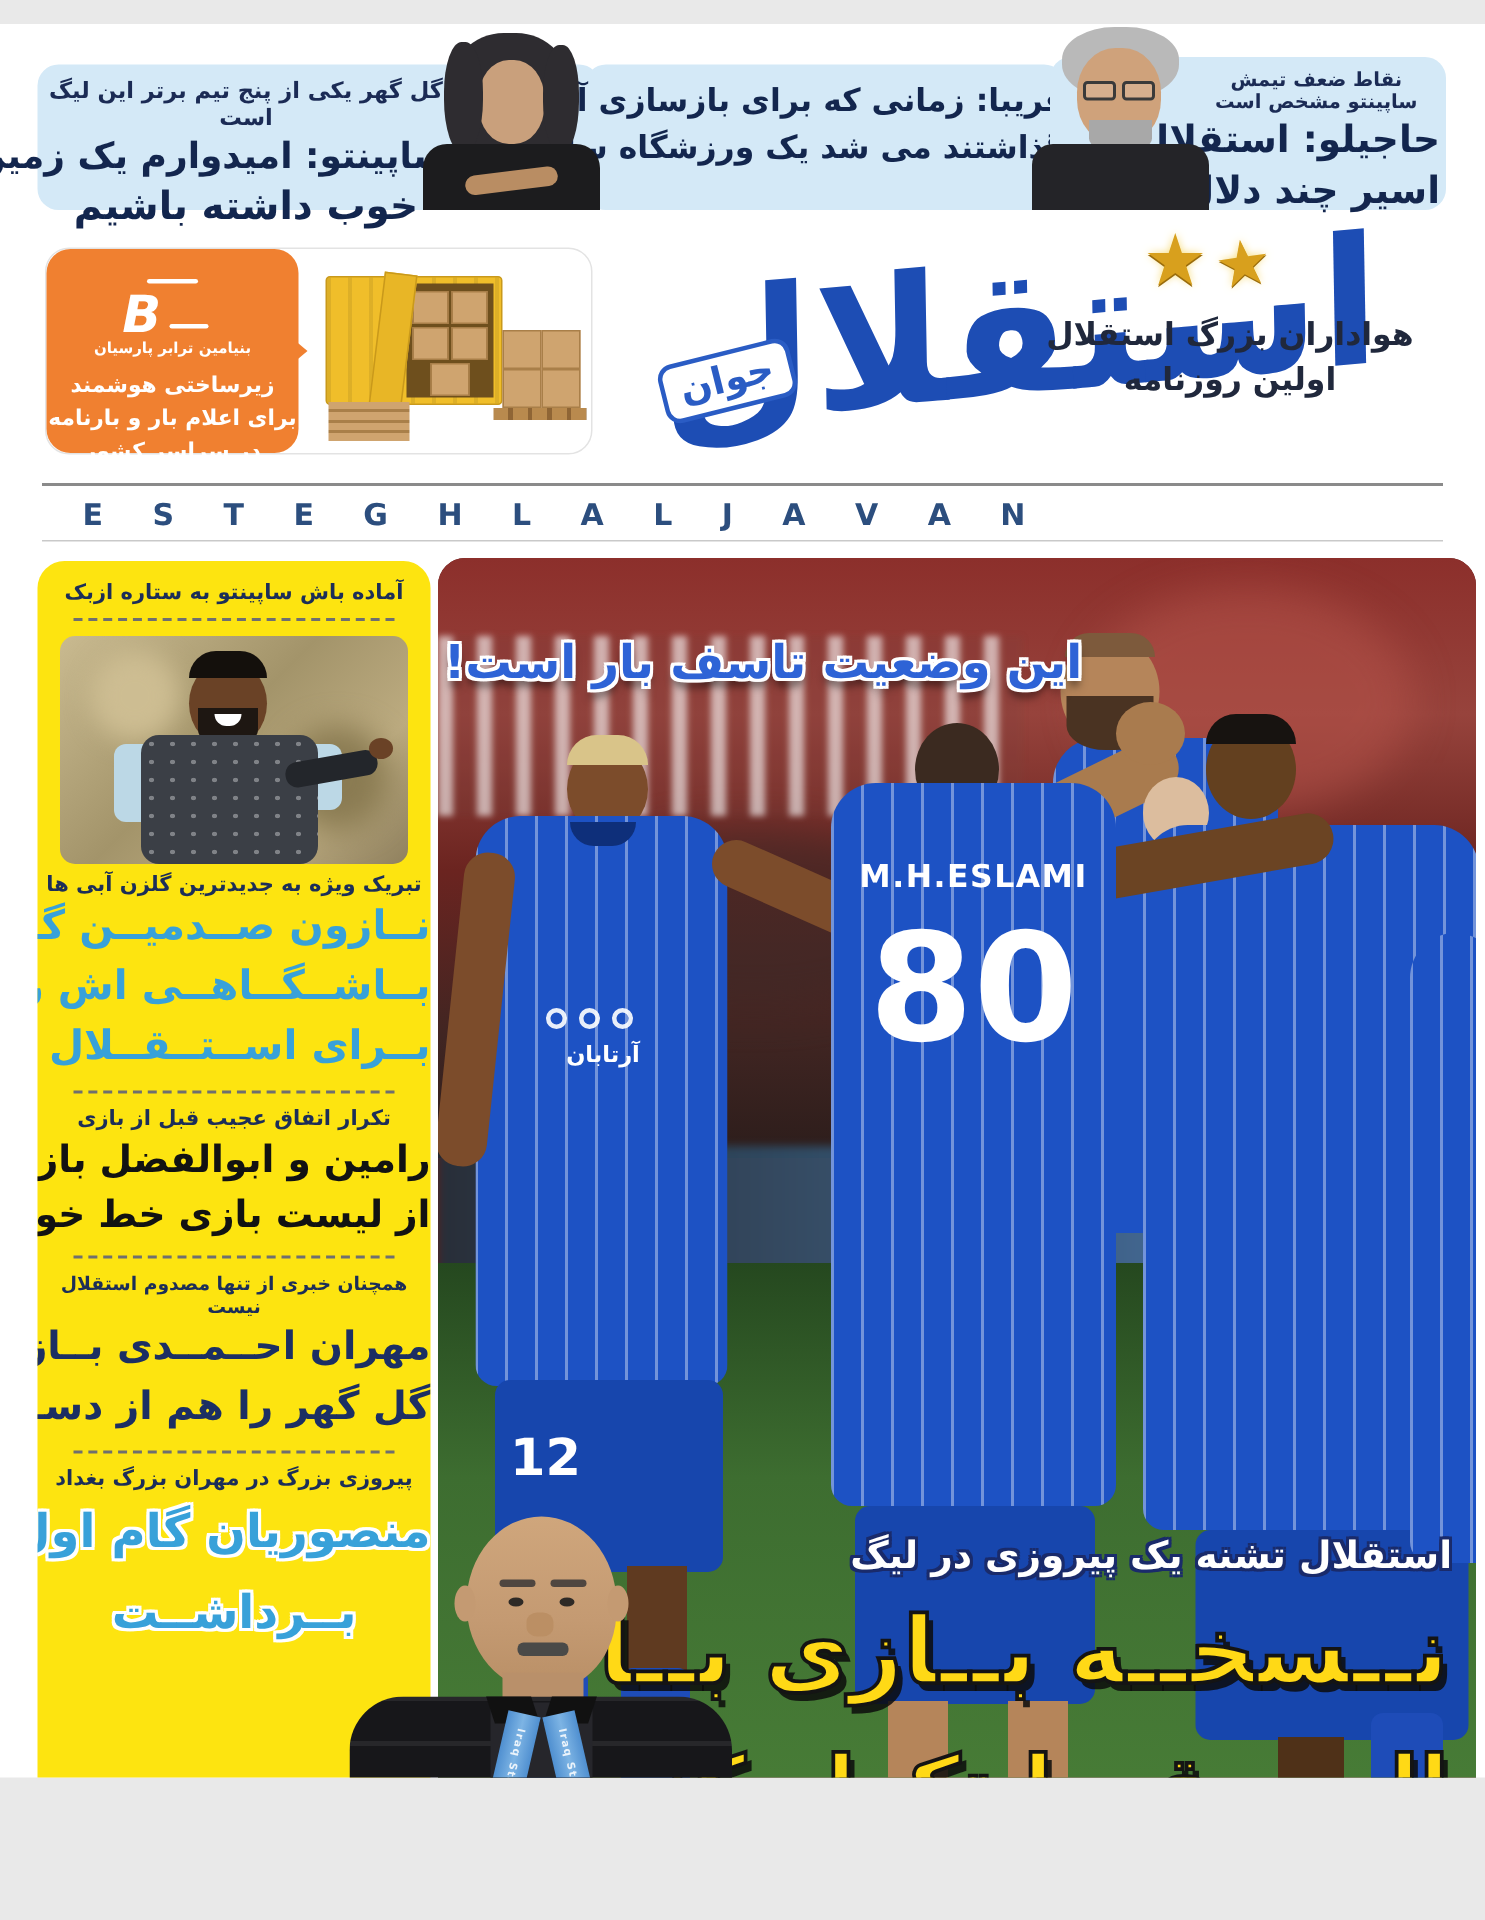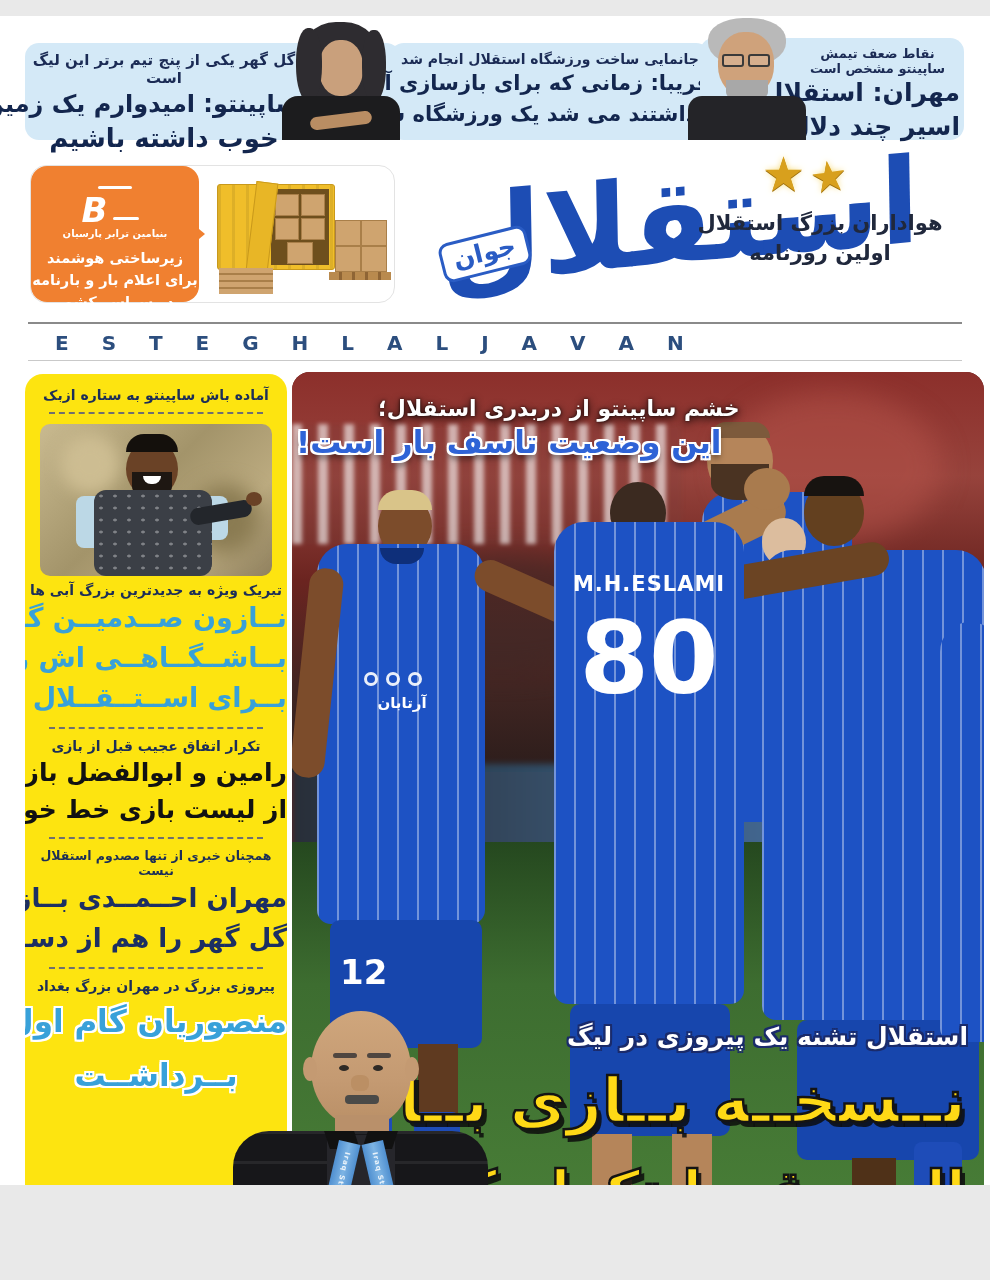--- a/index.html
+++ b/index.html
@@ -95,30 +95,29 @@
   <div class="abs hbox" style="left:25px; top:27px; width:375px; height:97px;">
     <div class="abs" style="left:4px; top:8px; width:270px;">
       <div class="hk">گل گهر یکی از پنج تیم برتر این لیگ است</div>
       <div class="hh nowrap" style="font-size:24px;">ساپینتو: امیدوارم یک زمین</div>
       <div class="hh">خوب داشته باشیم</div>
     </div>
   </div>
 
   <div class="abs hbox" style="left:390px; top:27px; width:320px; height:97px;">
     <div class="abs" style="left:0; top:8px; width:320px;">
-      <div class="hk" style="font-size:14px;">جانمایی ساخت ورزشگاه استقلال انجام شد</div>
       <div class="hh nowrap" style="font-size:21px; line-height:32px;">فریبا: زمانی که برای بازسازی آزادی</div>
       <div class="hh nowrap" style="font-size:21px; line-height:30px;">گذاشتند می شد یک ورزشگاه ساخت</div>
     </div>
   </div>
 
   <div class="abs hbox" style="left:700px; top:22px; width:264px; height:102px;">
     <div class="abs" style="left:95px; top:8px; width:165px;">
       <div class="hk" style="font-size:13px;">نقاط ضعف تیمش ساپینتو مشخص است</div>
-      <div class="hh nowrap" style="font-size:25px;">مهران: استقلال</div>
+      <div class="hh nowrap" style="font-size:25px;">حاجیلو: استقلال</div>
       <div class="hh nowrap" style="font-size:25px;">اسیر چند دلال شده</div>
     </div>
   </div>
 
   <div class="abs" style="left:282px; top:6px; width:118px; height:118px; z-index:3;">
     <div class="cut-hair" style="left:16px; top:0; width:84px; height:90px; background:#2e2c30;"></div>
     <div class="cut-face" style="left:37px; top:18px; width:44px; height:56px; background:#c9a07c;"></div>
     <div class="cut-hair" style="left:14px; top:6px; width:26px; height:74px; background:#2e2c30;"></div>
     <div class="cut-hair" style="left:80px; top:8px; width:24px; height:72px; background:#2e2c30;"></div>
     <div class="cut-body" style="left:0; top:74px; width:118px; height:44px; background:#1c1c1e;"></div>
@@ -198,21 +197,21 @@
         <div class="abs" style="left:92px; top:48px; width:40px; height:26px; background:#1e1712; border-radius:0 0 45% 45%;"></div>
         <div class="abs" style="left:103px; top:52px; width:18px; height:8px; background:#fff; border-radius:0 0 8px 8px;"></div>
         <div class="abs" style="left:36px; top:72px; width:28px; height:52px; background:#bcd8e6; border-radius:8px;"></div>
         <div class="abs" style="left:160px; top:72px; width:28px; height:44px; background:#bcd8e6; border-radius:8px;"></div>
         <div class="abs" style="left:54px; top:66px; width:118px; height:86px; background:#3b3f46; border-radius:12px;
              background-image:radial-gradient(rgba(255,255,255,.35) 1.5px, transparent 2px); background-size:14px 12px;"></div>
         <div class="abs" style="left:150px; top:80px; width:62px; height:17px; background:#23262b; border-radius:8px; transform:rotate(-10deg);"></div>
         <div class="abs head" style="left:206px; top:68px; width:16px; height:14px; background:#6a4226;"></div>
       </div>
 
-      <div class="sb-k">تبریک ویژه به جدیدترین بزرگ آبی ها</div>
+      <div class="sb-k">تبریک ویژه به جدیدترین گلزن آبی ها</div>
       <div class="sb-h-blue nowrap">نــازون صــدمیــن گــل</div>
       <div class="sb-h-blue nowrap">بــاشــگــاهــی اش را</div>
       <div class="sb-h-blue nowrap">بــرای اســتــقــلال زد</div>
       <div class="sb-sep"></div>
 
       <div class="sb-k">تکرار اتفاق عجیب قبل از بازی</div>
       <div class="sb-h-dark nowrap" style="font-size:25px; line-height:38px;">رامین و ابوالفضل باز هم</div>
       <div class="sb-h-dark nowrap" style="font-size:25px; line-height:36px;">از لیست بازی خط خوردند!</div>
       <div class="sb-sep"></div>
 
@@ -284,21 +283,20 @@
       <div class="jersey" style="left:262px; top:150px; width:190px; height:482px;"></div>
       <div class="abs nowrap" style="left:262px; top:200px; width:190px; text-align:center; color:#fff; font-weight:bold; font-size:21px; letter-spacing:1px;">M.H.ESLAMI</div>
       <div class="abs nowrap" style="left:262px; top:228px; width:190px; text-align:center; color:#fff; font-weight:bold; font-size:100px;">80</div>
       <div class="shorts" style="left:278px; top:632px; width:160px; height:132px;"></div>
       <div class="skin" style="left:300px; top:762px; width:40px; height:116px; background:#b5855a;"></div>
       <div class="skin" style="left:380px; top:762px; width:40px; height:116px; background:#b5855a;"></div>
       <div class="sock" style="left:296px; top:842px; width:46px; height:36px;"></div>
       <div class="sock" style="left:376px; top:842px; width:46px; height:36px;"></div>
     </div>
 
-    <div class="abs img-kicker-top nowrap" style="left:86px; top:24px;">خشم ساپینتو از دربدری استقلال؛</div>
     <div class="abs img-headline-top nowrap" style="left:4px; top:52px;">این وضعیت تاسف بار است!</div>
 
     <div class="abs img-yellow nowrap" style="right:18px; top:692px; font-size:62px;">نــسخــه بــازی بــا</div>
     <div class="abs img-kicker-bottom nowrap" style="right:16px; top:650px;">استقلال تشنه یک پیروزی در لیگ</div>
     <div class="abs img-yellow nowrap" style="right:18px; top:786px; font-size:58px;">المحرق را تکرار کنید</div>
   </div>
 
   <div class="abs" id="mansourian">
     <div class="abs" style="left:78px; top:2px; width:100px; height:116px; background:linear-gradient(180deg,#cfa67c 0%,#c49a72 60%,#b98f66 100%); border-radius:50% 50% 46% 50%;"></div>
     <div class="abs" style="left:70px; top:48px; width:14px; height:24px; background:#c49a72; border-radius:50%;"></div>

